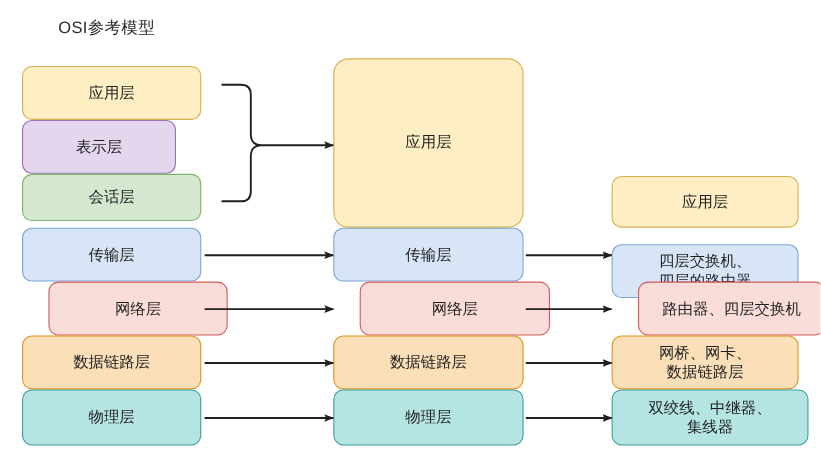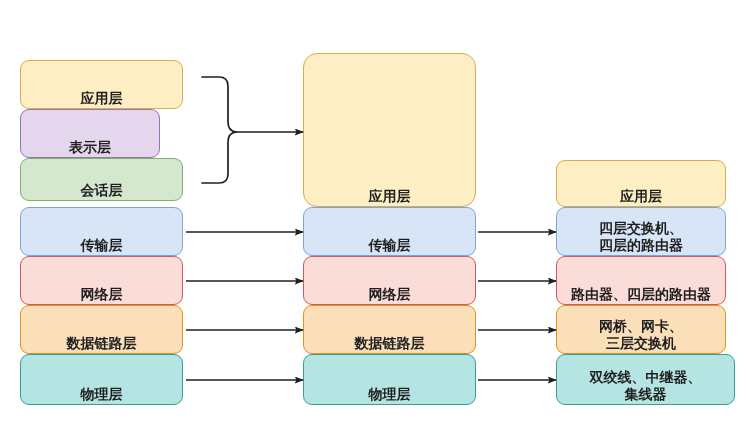--- a/index.html
+++ b/index.html
@@ -25,54 +25,54 @@
   }
   #title-osi   { left: 53px;  top: 16px; }
   #title-tcpip { left: 320px; top: 16px; }
 
   .layer-box {
     position: absolute;
     box-sizing: border-box;
     border: 1.6px solid #b9a04e;
     border-radius: 9px;
     display: flex;
-    align-items: flex-end;
+    align-items: center;
     justify-content: center;
     text-align: center;
     font-size: 14px;
     color: #1f1f1f;
     line-height: 1.22;
     padding: 1px 4px;
-    font-weight: bold;
   }
   .layer-box .lbl { display: block; white-space: pre-line; }
 
   
   .c-yellow { background: #fdefc3; border-color: #d7ae4a; }
   .c-purple { background: #e4d6ec; border-color: #9a72b5; }
   .c-green  { background: #d4e8d0; border-color: #7fb069; }
   .c-blue   { background: #d8e5f7; border-color: #7aa5db; }
-  .c-pink   { background: #fadcd9; border-color: #d1595b; }
+  .c-pink   { background: #fadcd9; border-color: #d1595b; margin-left: 24px; }
   .c-orange { background: #fadfb8; border-color: #e0921f; }
   .c-teal   { background: #b5e5e2; border-color: #3a9d9b; }
 
   svg.overlay {
     position: absolute;
     left: 0; top: 0;
     width: 746px;
     height: 421px;
     pointer-events: none;
   }
   svg.overlay path, svg.overlay line { vector-effect: non-scaling-stroke; }
 </style>
 </head>
 <body>
 
 <div id="canvas">
 
+  <div class="col-title" id="title-osi">OSI参考模型</div>
 
   <div class="layer-box c-yellow" style="left:20px; top:60px;  width:163px; height:49px;">
     <span class="lbl">应用层</span>
   </div>
   <div class="layer-box c-purple" style="left:20px; top:109px; width:140px; height:49px;">
     <span class="lbl">表示层</span>
   </div>
   <div class="layer-box c-green" style="left:20px; top:158px; width:163px; height:43px;">
     <span class="lbl">会话层</span>
   </div>
@@ -101,30 +101,30 @@
   <div class="layer-box c-orange" style="left:303px; top:305px; width:173px; height:49px;">
     <span class="lbl">数据链路层</span>
   </div>
   <div class="layer-box c-teal" style="left:303px; top:354px; width:173px; height:51px;">
     <span class="lbl">物理层</span>
   </div>
 
   <div class="layer-box c-yellow" style="left:556px; top:160px; width:170px; height:47px;">
     <span class="lbl">应用层</span>
   </div>
-  <div class="layer-box c-blue" style="left:556px; top:207px; width:170px; height:49px;">
+  <div class="layer-box c-blue" style="left:556px; top:222px; width:170px; height:49px;">
     <span class="lbl">四层交换机、
 四层的路由器</span>
   </div>
   <div class="layer-box c-pink" style="left:556px; top:256px; width:170px; height:49px;">
-    <span class="lbl">路由器、四层的路由器</span>
+    <span class="lbl">路由器、四层交换机</span>
   </div>
   <div class="layer-box c-orange" style="left:556px; top:305px; width:170px; height:49px;">
     <span class="lbl">网桥、网卡、
-三层交换机</span>
+数据链路层</span>
   </div>
   <div class="layer-box c-teal" style="left:556px; top:354px; width:179px; height:51px;">
     <span class="lbl">双绞线、中继器、
 集线器</span>
   </div>
 
   <svg class="overlay" viewBox="0 0 746 421">
     <defs>
       <marker id="arrowhead" markerWidth="9" markerHeight="7" refX="8.2" refY="3.5" orient="auto" markerUnits="userSpaceOnUse">
         <path d="M0,0 L9,3.5 L0,7 L1.6,3.5 Z" fill="#1f1f1f"></path>

